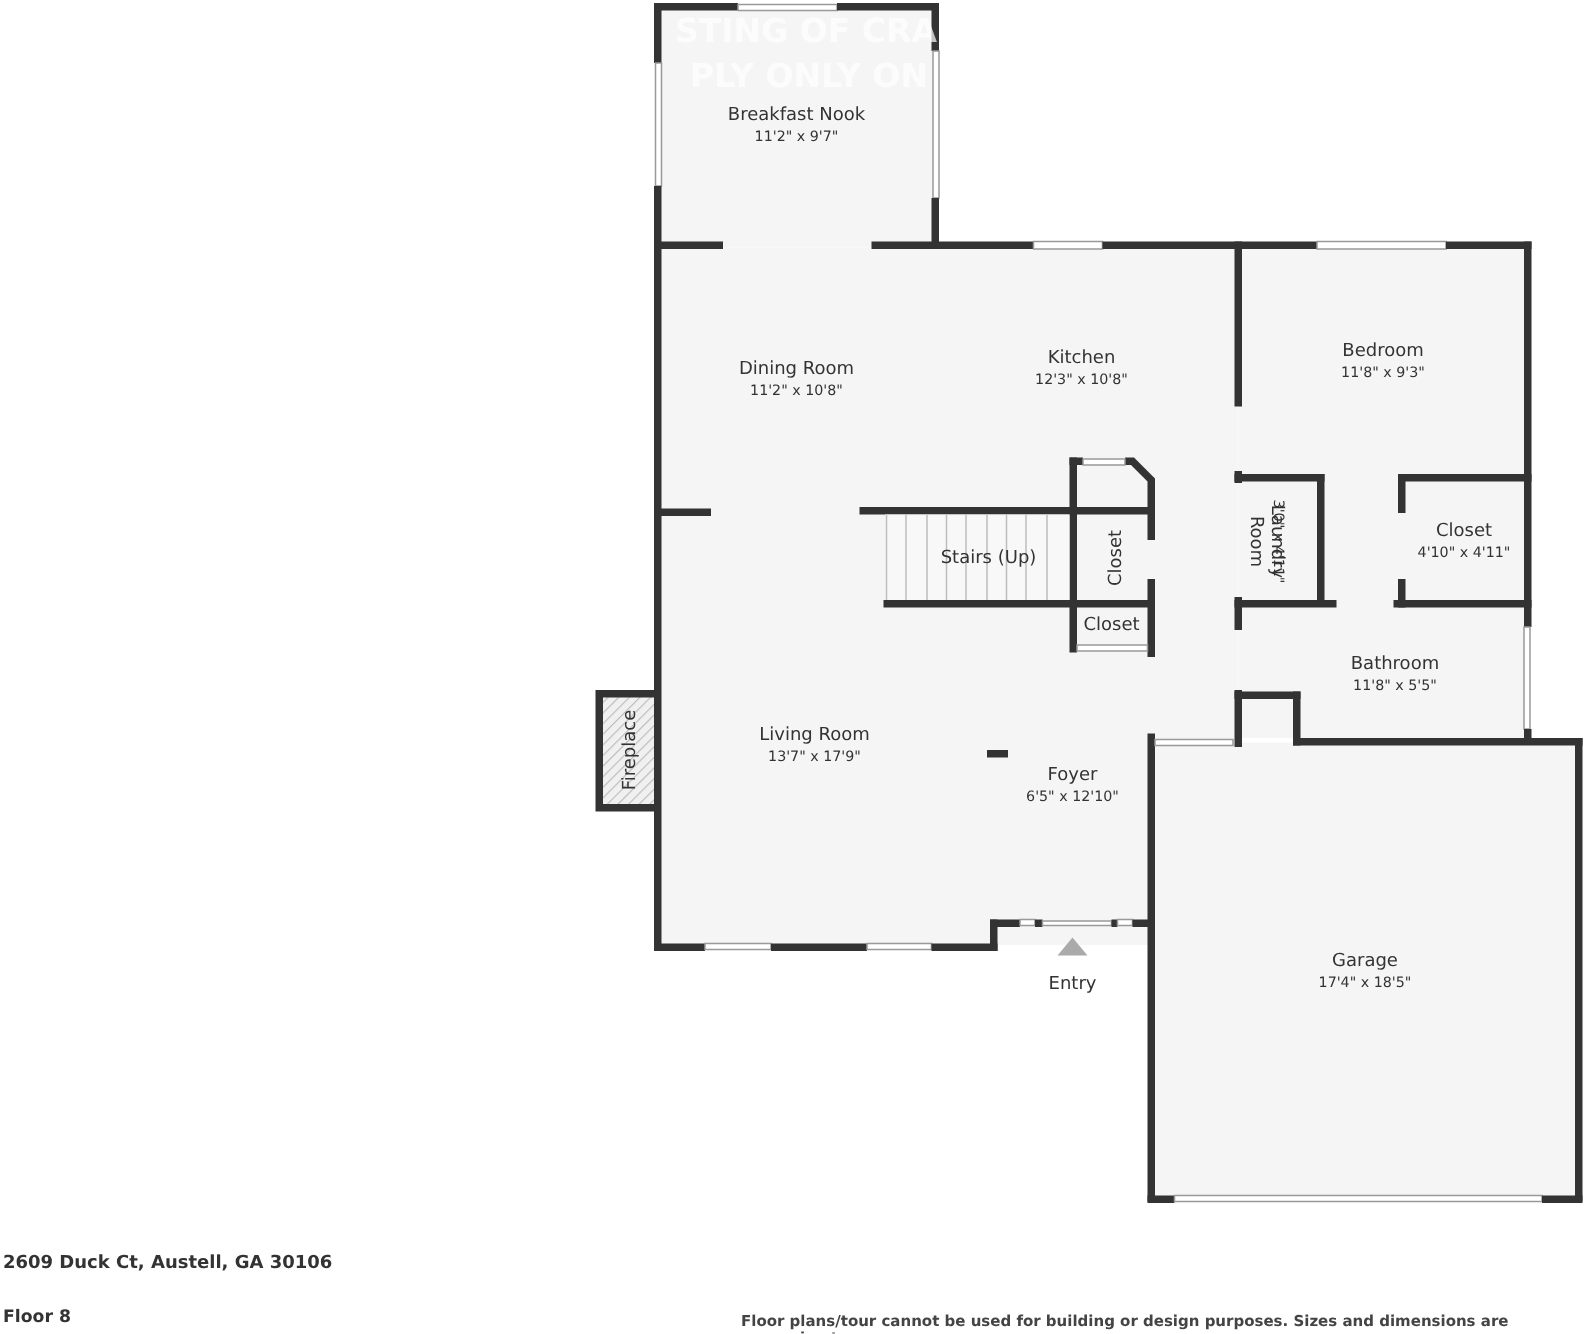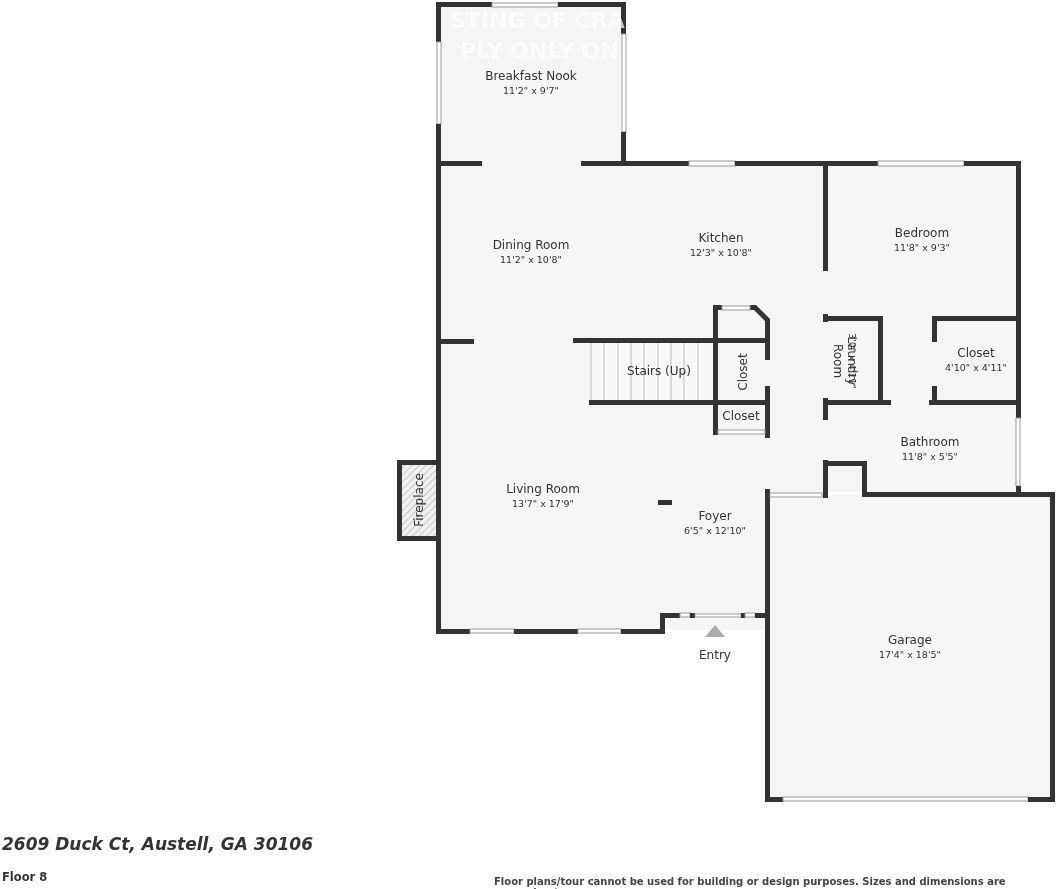--- a/index.html
+++ b/index.html
@@ -5,21 +5,21 @@
   html,body{margin:0;padding:0;background:#ffffff;}
   body{width:1056px;height:889px;position:relative;overflow:hidden;font-family:"DejaVu Sans","Liberation Sans",sans-serif;}
   #plan{position:absolute;left:0;top:0;}
   .wall{fill:#333333;}
   .floor{fill:#f5f5f5;}
   .win{fill:#ffffff;stroke:#999999;stroke-width:1;}
   .rname{font-size:12px;fill:#333333;text-anchor:middle;font-family:"DejaVu Sans",sans-serif;}
   .rdim{font-size:9.5px;fill:#333333;text-anchor:middle;font-family:"DejaVu Sans",sans-serif;}
   .stair{stroke:#bdbdbd;stroke-width:1;}
   .foot{position:absolute;color:#333;font-family:"DejaVu Sans",sans-serif;}
-  .addr{left:2px;top:834px;font-size:17px;font-weight:bold;font-style:italic;}
+  .addr{left:2px;top:834px;font-size:12px;font-weight:bold;}
   .floorlbl{left:2px;top:870px;font-size:11.5px;font-weight:bold;}
   .disc{left:494px;top:876px;font-size:10px;font-weight:bold;color:#444;}
   .wm{font-size:22px;fill:#ffffff;opacity:0.7;font-weight:bold;font-family:"DejaVu Sans",sans-serif;}
 </style>
 </head>
 <body>
 
 <svg id="plan" width="1056" height="889" viewBox="0 0 1056 889">
   <defs>
     <pattern id="hatch" width="5" height="5" patternUnits="userSpaceOnUse" patternTransform="rotate(45)">

